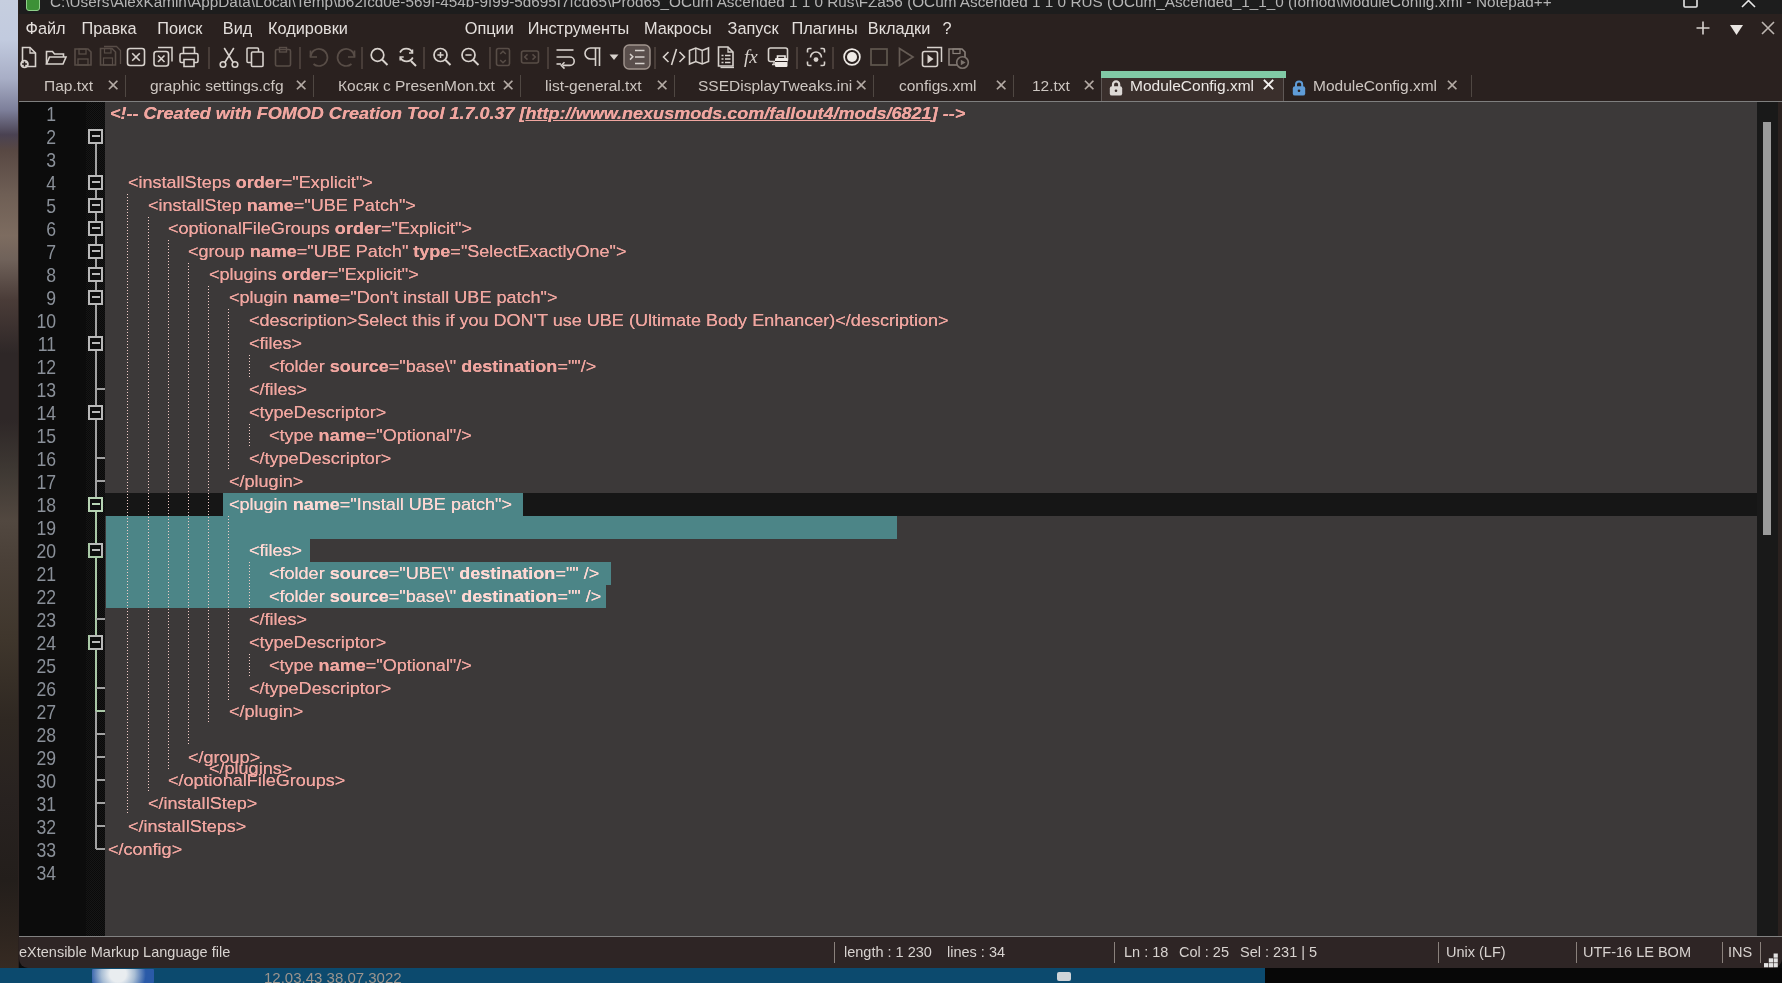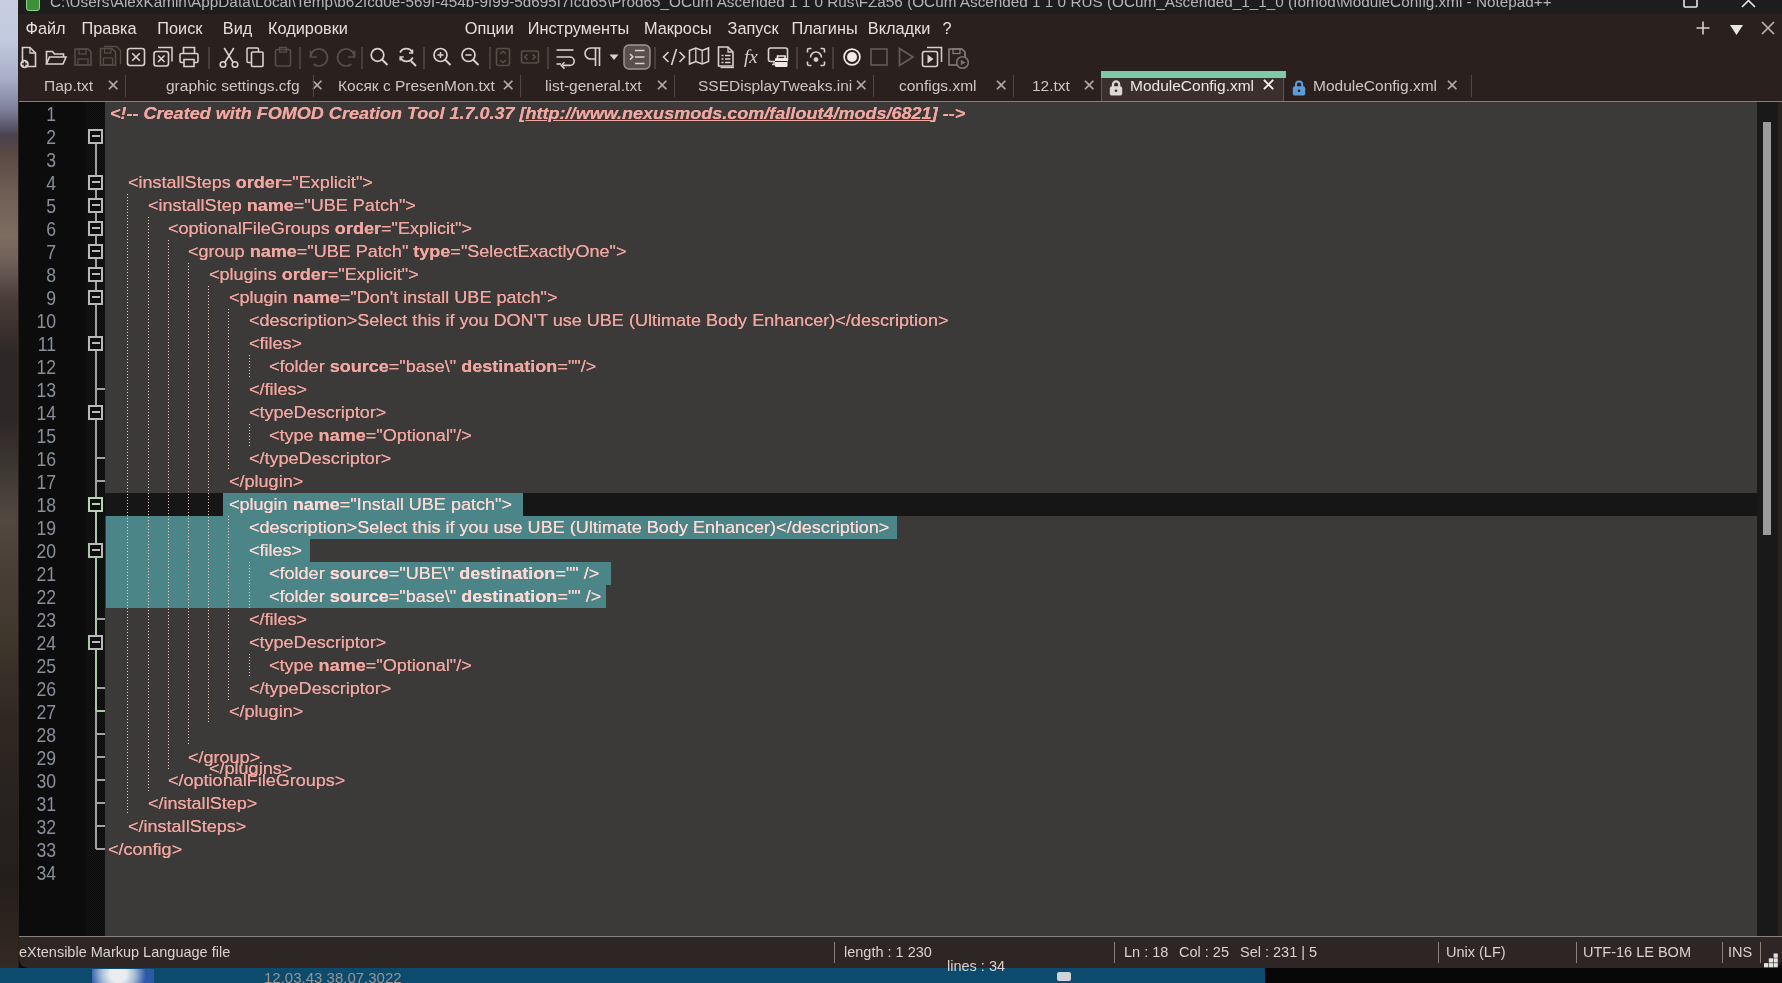--- a/index.html
+++ b/index.html
@@ -270,21 +270,21 @@
           <circle cx="5.5" cy="5.5" r="5.8" fill="#2a211f" stroke="#7d746e" stroke-width="1.6"></circle>
           <path d="M3.8,2.8 L8.6,5.5 L3.8,8.2 z" fill="#7d746e"></path>
         </g>
       </svg>
     </div>
   <div class="abs" id="tabbar">
     <div class="tab" style="left:0.5px;width:105.5px;">
         <span class="lbl" style="left:24.5px;">Пар.txt</span>
         <span class="x" style="right:5px;">✕</span>
       </div>
-    <div class="tab" style="left:122px;width:188px;">
+    <div class="tab" style="left:106px;width:188px;">
         <span class="lbl" style="left:25px;">graphic settings.cfg</span>
         <span class="x" style="right:5px;">✕</span>
       </div>
     <div class="tab" style="left:294px;width:207px;">
         <span class="lbl" style="left:25px;">Косяк с PresenMon.txt</span>
         <span class="x" style="right:5px;">✕</span>
       </div>
     <div class="tab" style="left:501px;width:154px;">
         <span class="lbl" style="left:25px;">list-general.txt</span>
         <span class="x" style="right:5px;">✕</span>
@@ -426,42 +426,41 @@
   <div class="cl" style="top:184px;"><span style="margin-left:123.2px;display:inline-block;">&lt;plugin <b>name</b>="Don't install UBE patch"&gt;</span></div>
   <div class="cl" style="top:207px;"><span style="margin-left:143.4px;display:inline-block;">&lt;description&gt;Select this if you DON'T use UBE (Ultimate Body Enhancer)&lt;/description&gt;</span></div>
   <div class="cl" style="top:230px;"><span style="margin-left:143.4px;display:inline-block;">&lt;files&gt;</span></div>
   <div class="cl" style="top:253px;"><span style="margin-left:163.6px;display:inline-block;">&lt;folder <b>source</b>="base\" <b>destination</b>=""/&gt;</span></div>
   <div class="cl" style="top:276px;"><span style="margin-left:143.4px;display:inline-block;">&lt;/files&gt;</span></div>
   <div class="cl" style="top:299px;"><span style="margin-left:143.4px;display:inline-block;">&lt;typeDescriptor&gt;</span></div>
   <div class="cl" style="top:322px;"><span style="margin-left:163.6px;display:inline-block;">&lt;type <b>name</b>="Optional"/&gt;</span></div>
   <div class="cl" style="top:345px;"><span style="margin-left:143.4px;display:inline-block;">&lt;/typeDescriptor&gt;</span></div>
   <div class="cl" style="top:368px;"><span style="margin-left:123.2px;display:inline-block;">&lt;/plugin&gt;</span></div>
   <div class="cl sel" style="top:391px;"><span style="margin-left:123.2px;display:inline-block;">&lt;plugin <b>name</b>="Install UBE patch"&gt;</span></div>
-  <div class="cl sel" style="top:414px;"><span style="margin-left:143.4px;display:inline-block;">&lt;description&gt;Select this if you use UBE (Ultimate Body Enhancer)&lt;/description&gt;</span></div>
   <div class="cl sel" style="top:437px;"><span style="margin-left:143.4px;display:inline-block;">&lt;files&gt;</span></div>
   <div class="cl sel" style="top:460px;"><span style="margin-left:163.6px;display:inline-block;">&lt;folder <b>source</b>="UBE\" <b>destination</b>="" /&gt;</span></div>
   <div class="cl sel" style="top:483px;"><span style="margin-left:163.6px;display:inline-block;">&lt;folder <b>source</b>="base\" <b>destination</b>="" /&gt;</span></div>
   <div class="cl" style="top:506px;"><span style="margin-left:143.4px;display:inline-block;">&lt;/files&gt;</span></div>
   <div class="cl" style="top:529px;"><span style="margin-left:143.4px;display:inline-block;">&lt;typeDescriptor&gt;</span></div>
   <div class="cl" style="top:552px;"><span style="margin-left:163.6px;display:inline-block;">&lt;type <b>name</b>="Optional"/&gt;</span></div>
   <div class="cl" style="top:575px;"><span style="margin-left:143.4px;display:inline-block;">&lt;/typeDescriptor&gt;</span></div>
   <div class="cl" style="top:598px;"><span style="margin-left:123.2px;display:inline-block;">&lt;/plugin&gt;</span></div>
   <div class="cl" style="top:655px;"><span style="margin-left:103.0px;display:inline-block;">&lt;/plugins&gt;</span></div>
   <div class="cl" style="top:644px;"><span style="margin-left:82.8px;display:inline-block;">&lt;/group&gt;</span></div>
   <div class="cl" style="top:667px;"><span style="margin-left:62.6px;display:inline-block;">&lt;/optionalFileGroups&gt;</span></div>
   <div class="cl" style="top:690px;"><span style="margin-left:42.4px;display:inline-block;">&lt;/installStep&gt;</span></div>
   <div class="cl" style="top:713px;"><span style="margin-left:22.2px;display:inline-block;">&lt;/installSteps&gt;</span></div>
   <div class="cl" style="top:736px;"><span style="margin-left:2.0px;display:inline-block;">&lt;/config&gt;</span></div>
   </div>
   <div class="abs" id="statline"></div>
   <div class="abs" id="statusbar">
     <div class="st" style="left:0px;">eXtensible Markup Language file</div>
     <div class="stsep" style="left:815px;"></div>
     <div class="st" style="left:825px;">length : 1 230</div>
-    <div class="st" style="left:928px;margin-top:14px;">lines : 34</div>
+    <div class="st" style="left:928px;">lines : 34</div>
     <div class="stsep" style="left:1095px;"></div>
     <div class="st" style="left:1105px;">Ln : 18</div>
     <div class="st" style="left:1160px;">Col : 25</div>
     <div class="st" style="left:1221px;">Sel : 231 | 5</div>
     <div class="stsep" style="left:1419px;"></div>
     <div class="st" style="left:1427px;">Unix (LF)</div>
     <div class="stsep" style="left:1557px;"></div>
     <div class="st" style="left:1564px;">UTF-16 LE BOM</div>
     <div class="stsep" style="left:1703px;"></div>
     <div class="st" style="left:1709px;">INS</div>

